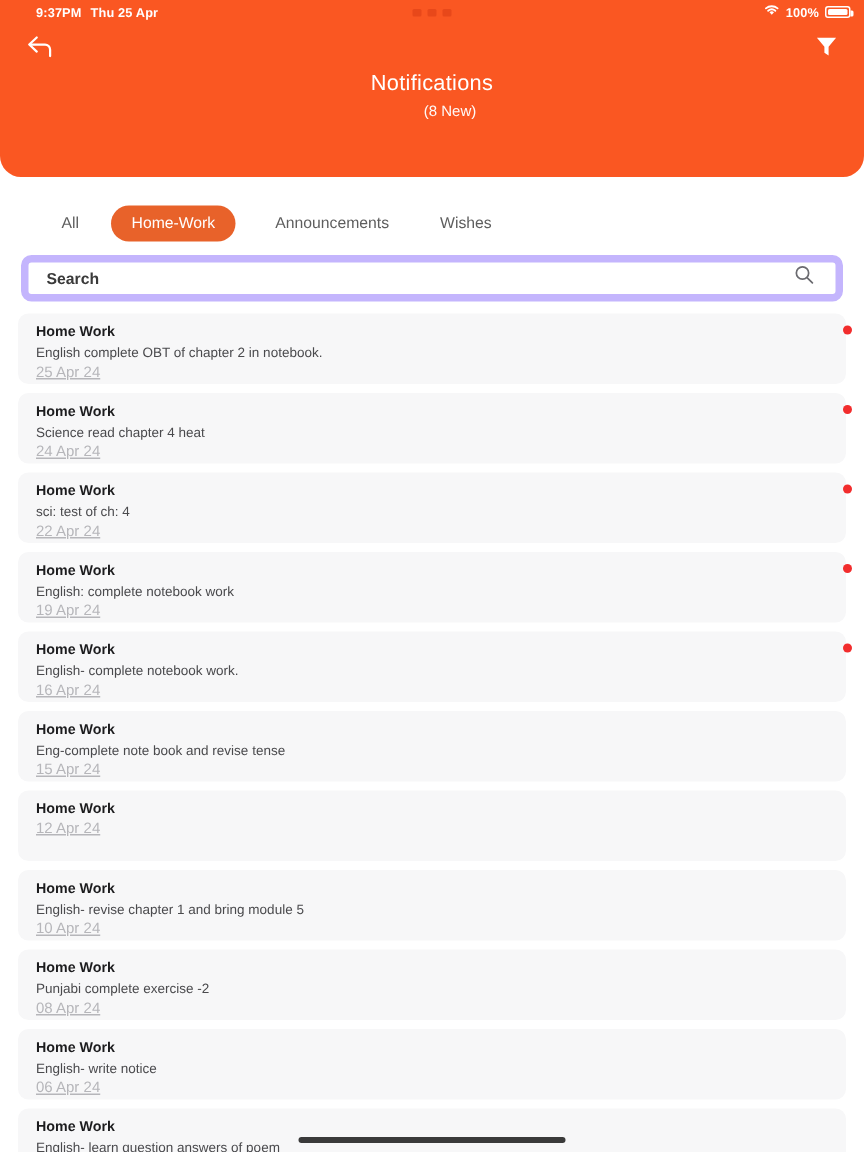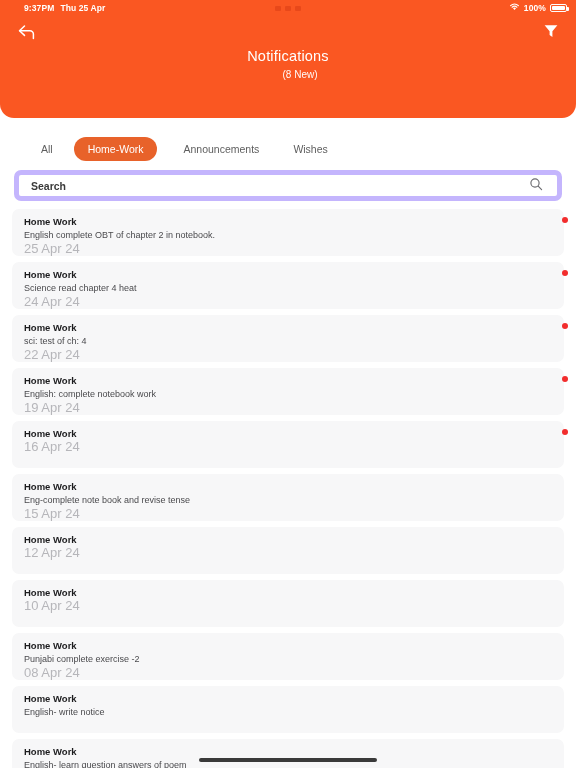--- a/index.html
+++ b/index.html
@@ -89,21 +89,21 @@
   .list {
     position:absolute; top:208px; left:0; width:576px; height:560px;
     overflow:hidden;
   }
   .card {
     position:relative; margin:1px 12px 6px 12px; height:47px;
     background:#f7f7f8; border-radius:7px; padding:7px 12px 0 12px;
   }
   .card-title { font-size:9.5px; font-weight:bold; color:#1c1c1e; line-height:12px; }
   .card-desc  { font-size:9px; color:#4a4a4d; line-height:13px; margin-top:1px; }
-  .card-date  { font-size:13px; color:#b6b6ba; line-height:12px; margin-top:1px; }
+  .card-date  { font-size:10px; color:#b6b6ba; line-height:12px; margin-top:1px;text-decoration:underline; }
   .card-desc.empty { visibility:hidden; }
   .dot {
     position:absolute; right:-4px; top:8px;
     width:6px; height:6px; border-radius:50%; background:#f22d2d;
   }
 
   .home-indicator {
     position:absolute; bottom:6px; left:50%; transform:translateX(-50%);
     width:178px; height:4px; background:#3a3a3a; border-radius:3px;
   }
@@ -206,50 +206,53 @@
 
     <div class="card">
       <div class="card-title">Home Work</div>
       <div class="card-desc">English:  complete notebook work</div>
       <div class="card-date">19 Apr 24</div>
       <span class="dot"></span>
     </div>
 
     <div class="card">
       <div class="card-title">Home Work</div>
+      <div class="card-desc">English- complete notebook work.</div>
       <div class="card-date">16 Apr 24</div>
       <span class="dot"></span>
     </div>
 
     <div class="card">
       <div class="card-title">Home Work</div>
       <div class="card-desc">Eng-complete note book  and revise tense</div>
       <div class="card-date">15 Apr 24</div>
     </div>
 
     <div class="card">
       <div class="card-title">Home Work</div>
       <div class="card-desc empty"></div>
       <div class="card-date">12 Apr 24</div>
     </div>
 
     <div class="card">
       <div class="card-title">Home Work</div>
+      <div class="card-desc">English- revise chapter 1 and bring module 5</div>
       <div class="card-date">10 Apr 24</div>
     </div>
 
     <div class="card">
       <div class="card-title">Home Work</div>
       <div class="card-desc">Punjabi complete exercise -2</div>
       <div class="card-date">08 Apr 24</div>
     </div>
 
     <div class="card">
       <div class="card-title">Home Work</div>
       <div class="card-desc">English- write notice</div>
+      <div class="card-date">06 Apr 24</div>
     </div>
 
     <div class="card">
       <div class="card-title">Home Work</div>
       <div class="card-desc">English- learn question answers of poem</div>
       <div class="card-date"></div>
     </div>
 
   </div>
 

